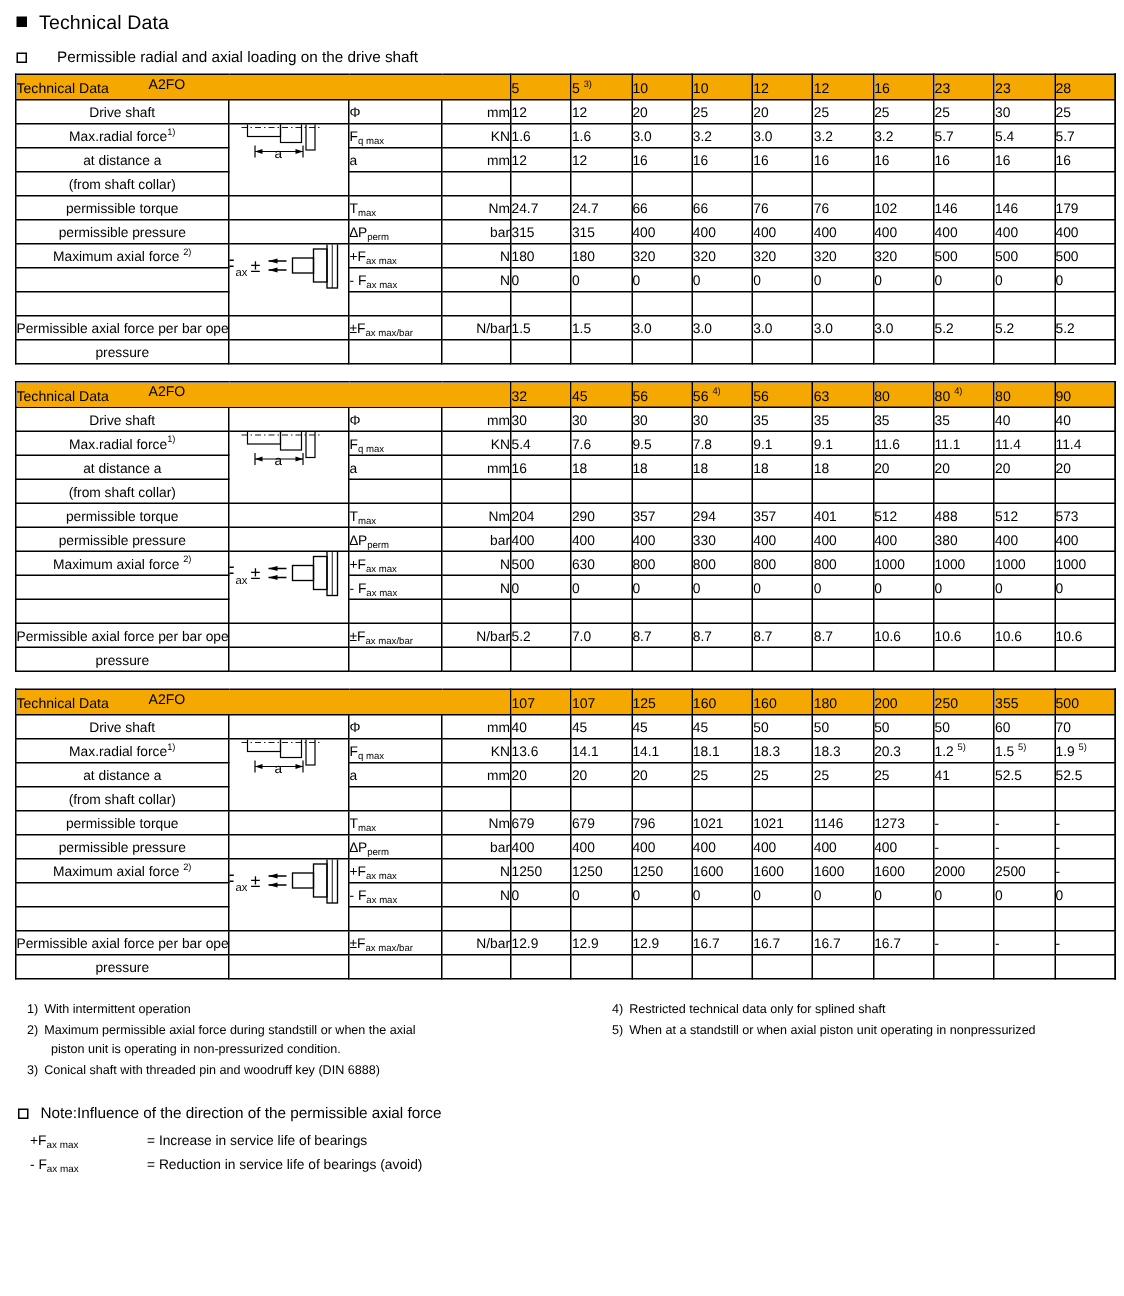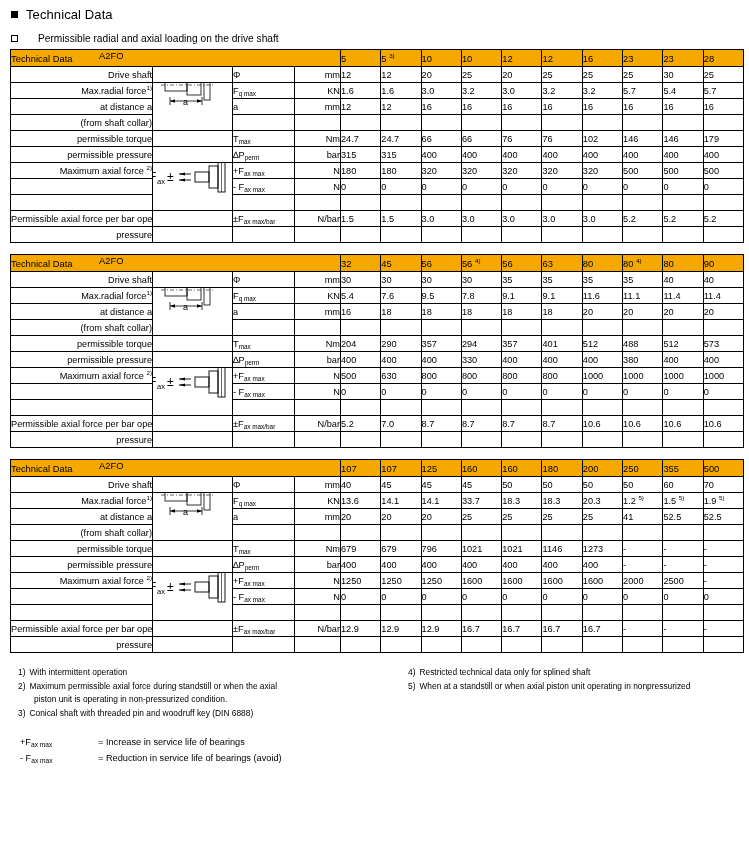--- a/index.html
+++ b/index.html
@@ -97,21 +97,21 @@
     padding-left: 5px;
   }
   td.hdr-val sup {
     font-size: 6.2px;
     vertical-align: super;
     line-height: 0;
   }
 
   
   td.desc {
-    text-align: right;
+    text-align: center;
     padding-left: 5px;
     border-right: none;
     border-bottom: none;
     border-top: none;
   }
   td.desc.topline { border-top: 1px solid #000; }
   td.desc.botline { border-bottom: 1px solid #000; }
   td.desc sup {
     font-size: 6.2px;
     vertical-align: super;
@@ -830,21 +830,21 @@
   <text x="22" y="8" font-family="Liberation Sans, sans-serif" font-size="9" fill="#000">F</text>
   <text x="28" y="10.5" font-family="Liberation Sans, sans-serif" font-size="6" fill="#000">q</text>
   <text x="24" y="42" font-family="Liberation Sans, sans-serif" font-size="9" fill="#000">a</text>
 </svg>
             </td>
             <td class="sym">F<sub>q max</sub></td>
             <td class="unit">KN</td>
             <td class="num">13.6</td>
             <td class="num">14.1</td>
             <td class="num">14.1</td>
-            <td class="num">33.7</td>
+            <td class="num">18.1</td>
             <td class="num">18.3</td>
             <td class="num">18.3</td>
             <td class="num">20.3</td>
             <td class="num">1.2 <sup>5)</sup></td>
             <td class="num">1.5 <sup>5)</sup></td>
             <td class="num">1.9 <sup>5)</sup></td>
             <td></td>
           </tr>
           <tr>
             <td class="desc">at distance a</td>
@@ -1039,20 +1039,24 @@
           </div>
           <div class="note-item">
             <span class="note-num">5)</span>
             <span class="note-txt">When at a standstill or when axial piston unit operating in nonpressurized</span>
           </div>
         </div>
     </div>
   </div>
 
   <div class="bottom-note">
+    <div class="bn-head">
+      <span class="sq-hollow"></span>
+      <span>Note:Influence of the direction of the permissible axial force</span>
+    </div>
     <div id="bottom-note-rows">
         <div class="bn-row">
           <span class="bn-sym">+F<sub>ax  max</sub></span>
           <span class="bn-eq">= Increase in service life of bearings</span>
         </div>
         <div class="bn-row">
           <span class="bn-sym">- F<sub>ax  max</sub></span>
           <span class="bn-eq">= Reduction in service life of bearings (avoid)</span>
         </div>
       </div>

